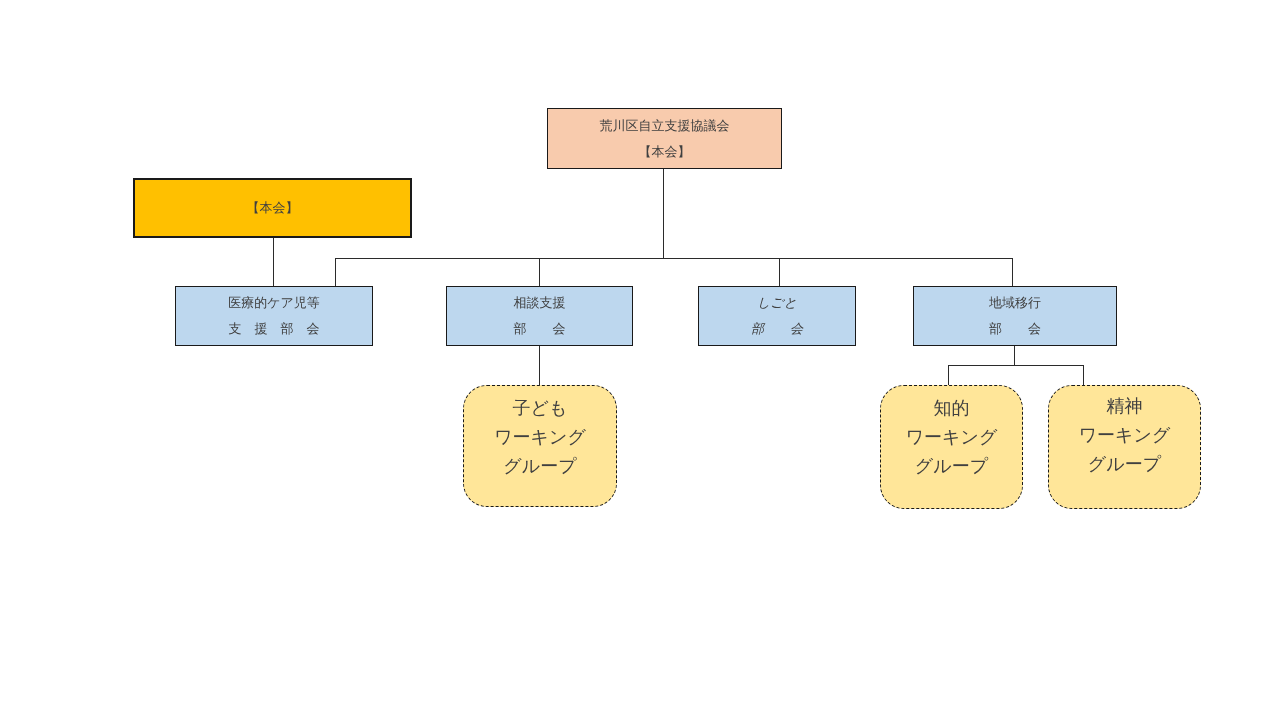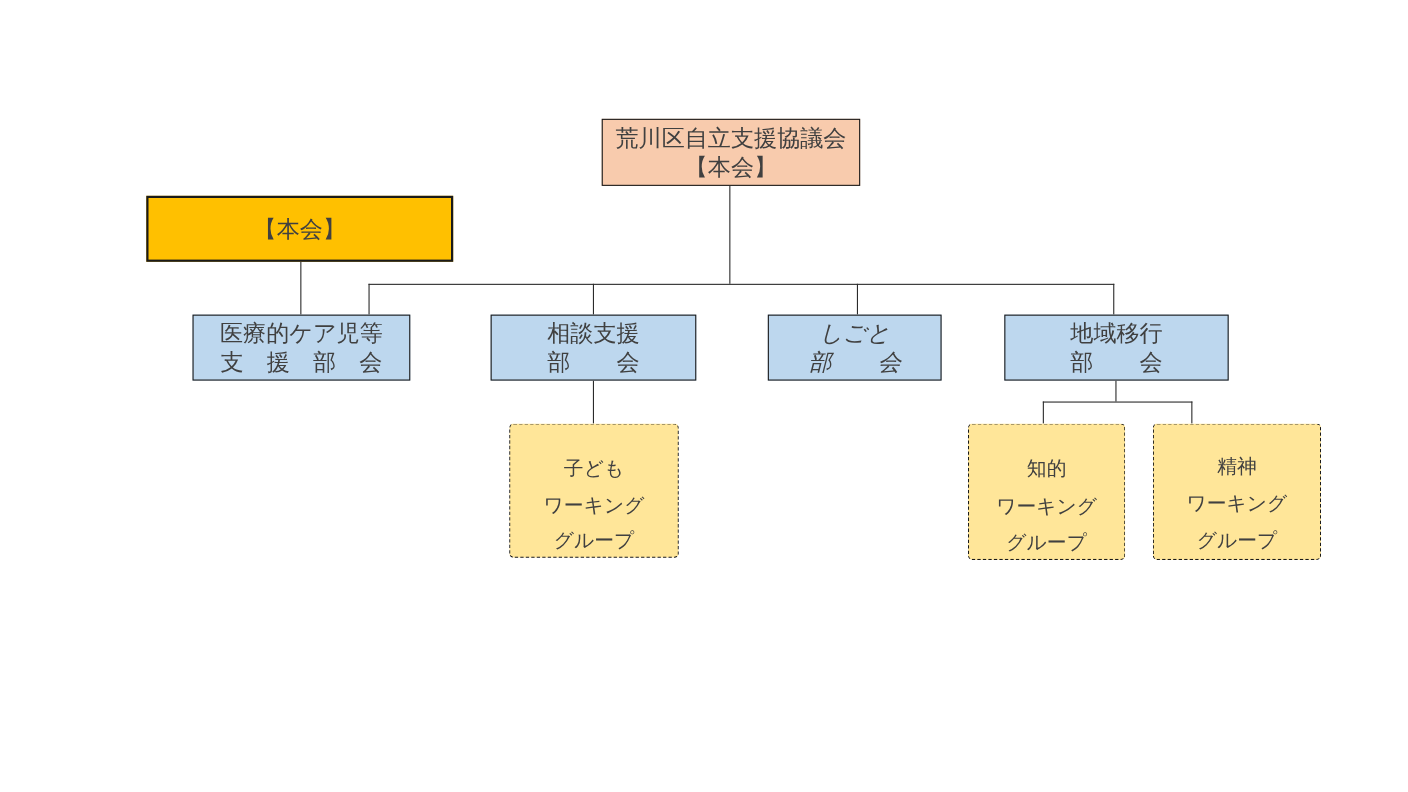--- a/index.html
+++ b/index.html
@@ -17,44 +17,44 @@
   }
   .node {
     position: absolute;
     box-sizing: border-box;
     display: flex;
     flex-direction: column;
     justify-content: center;
     align-items: center;
     text-align: center;
     color: var(--text-color, #404040);
-    font-size: 21px;
+    font-size: 13px;
     line-height: 26px;
     white-space: pre;
   }
   .node .line { display: block; }
   .node-main {
     background: var(--main-fill, #F8CBAD);
     border: 1.6px solid var(--border-color, #1a1a1a);
   }
   .node-gold {
     background: var(--gold-fill, #FFC000);
     border: 2px solid var(--border-color, #1a1a1a);
   }
   .node-blue {
     background: var(--blue-fill, #BDD7EE);
     border: 1.6px solid var(--border-color, #1a1a1a);
     align-items: center;
   }
   .node-wg {
     background: var(--wg-fill, #FFE699);
     border: 1.6px dashed var(--border-color, #1a1a1a);
-    border-radius: 4px;
-    justify-content: space-between;
-    padding-top: 26px;
+    border-radius: 24px;
+    justify-content: flex-start;
+    padding-top: 7px;
     font-size: 18px;
     line-height: 29px;
   }
   .conn {
     position: absolute;
     background: var(--line-color, #2b2b2b);
   }
 </style>
 </head>
 <body>

